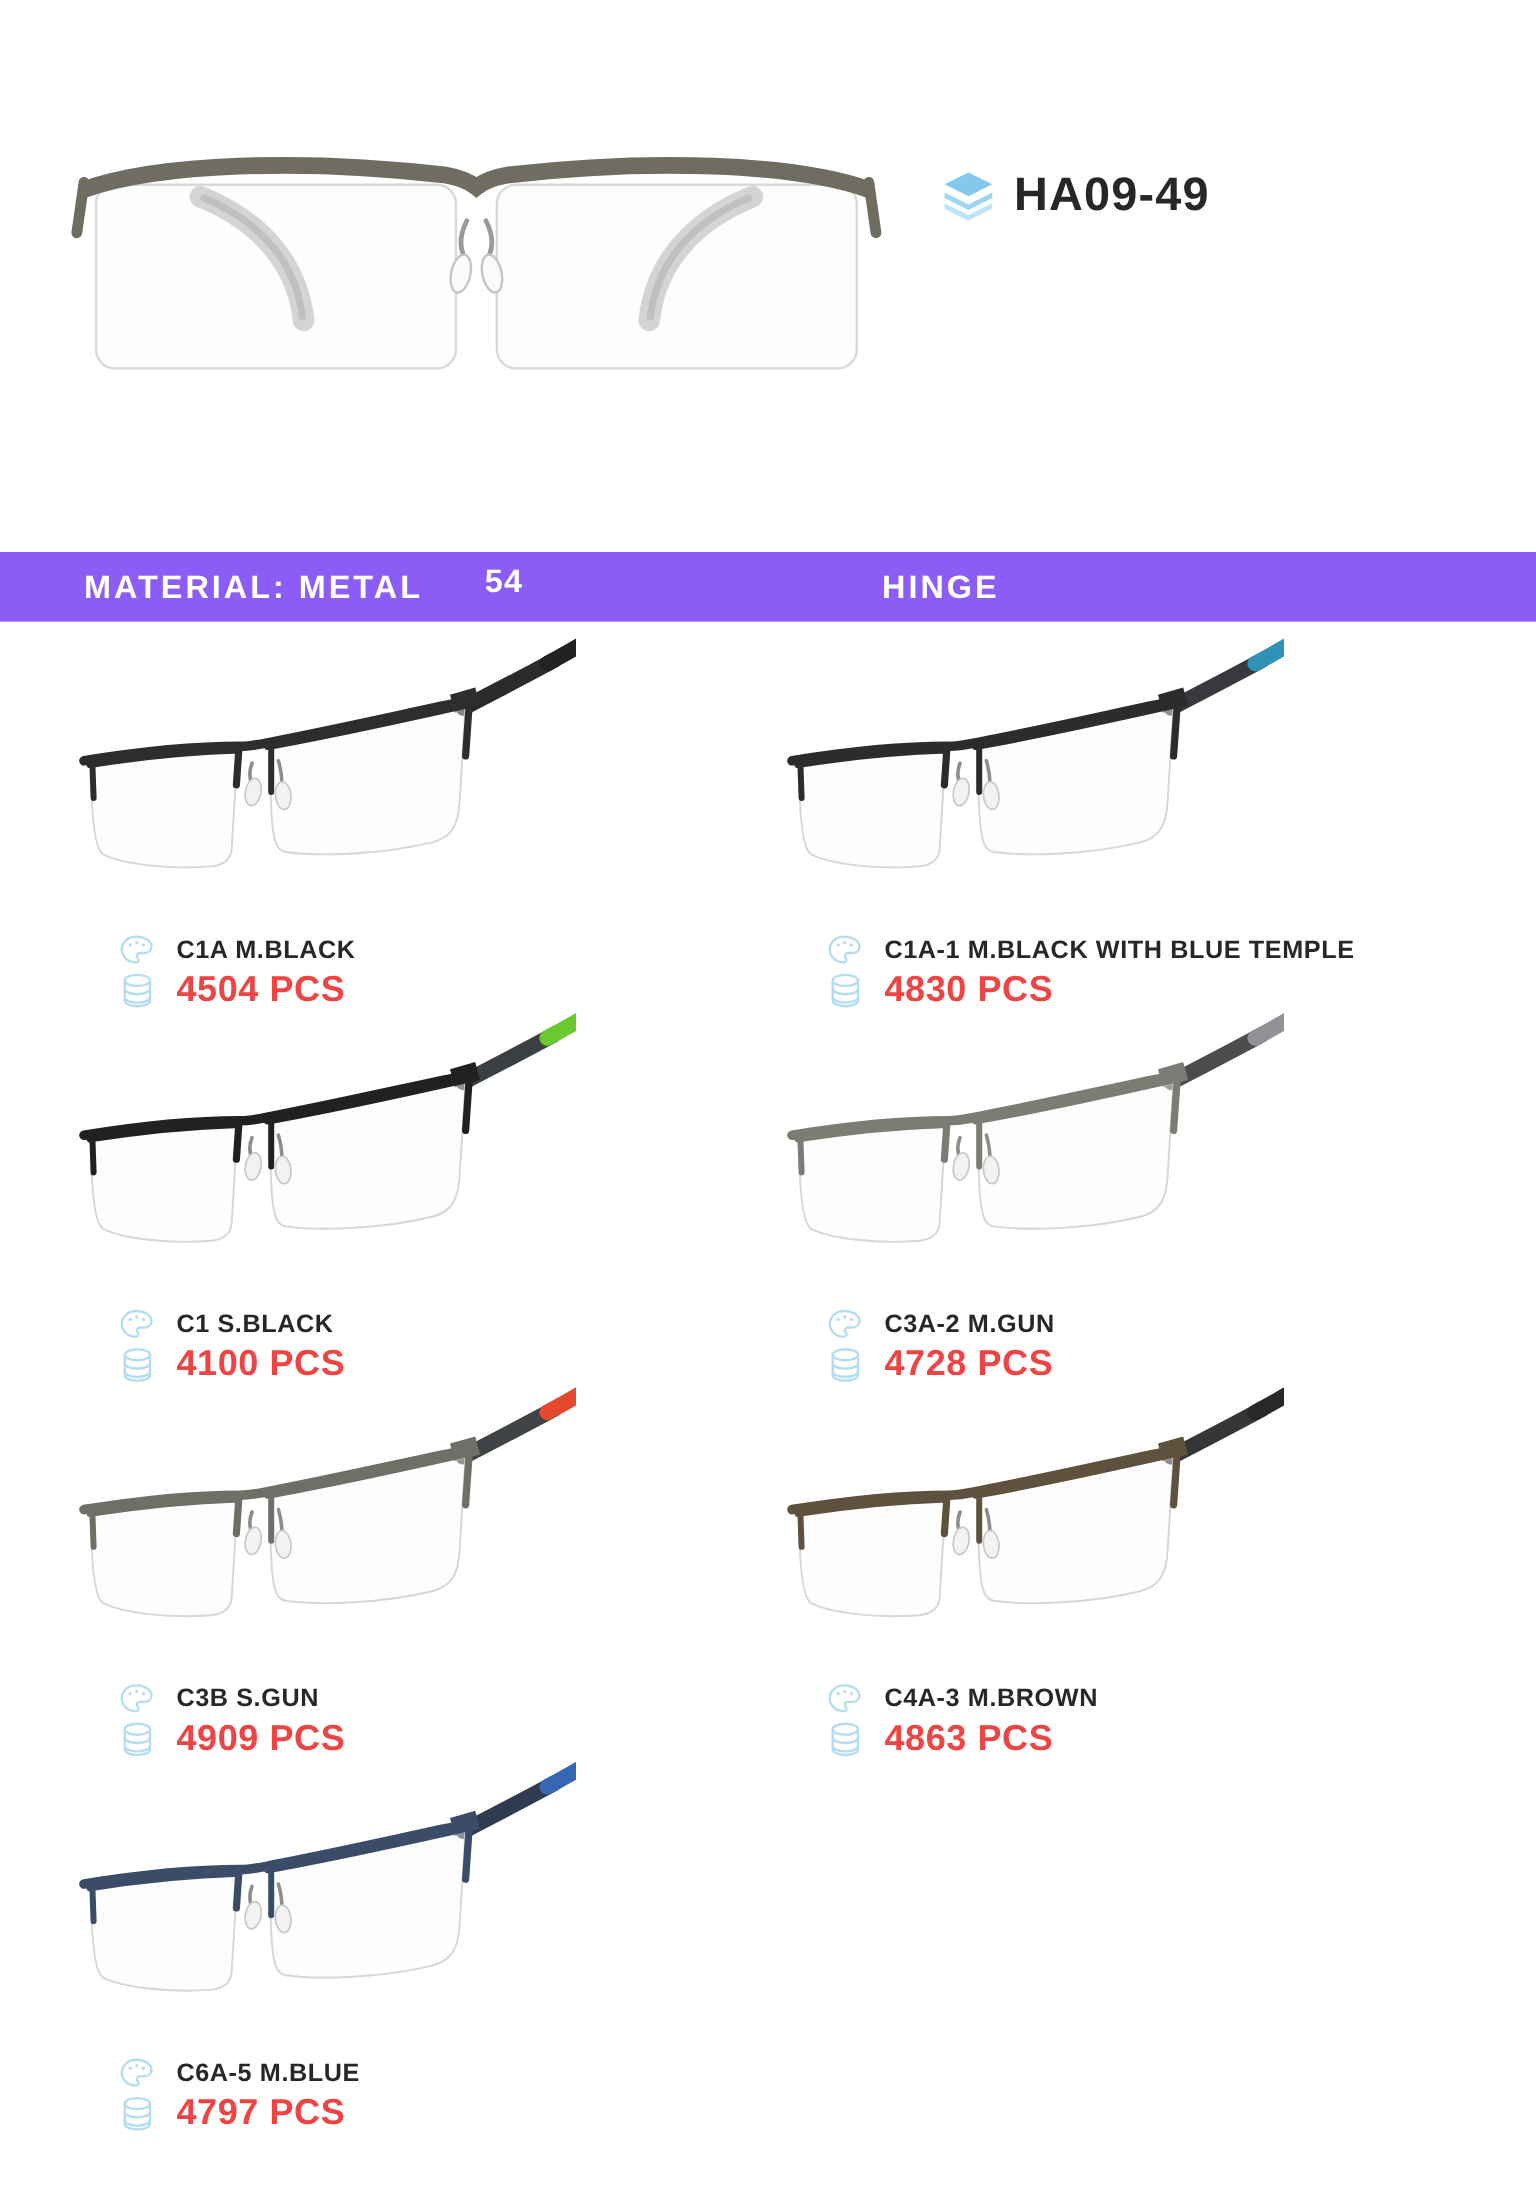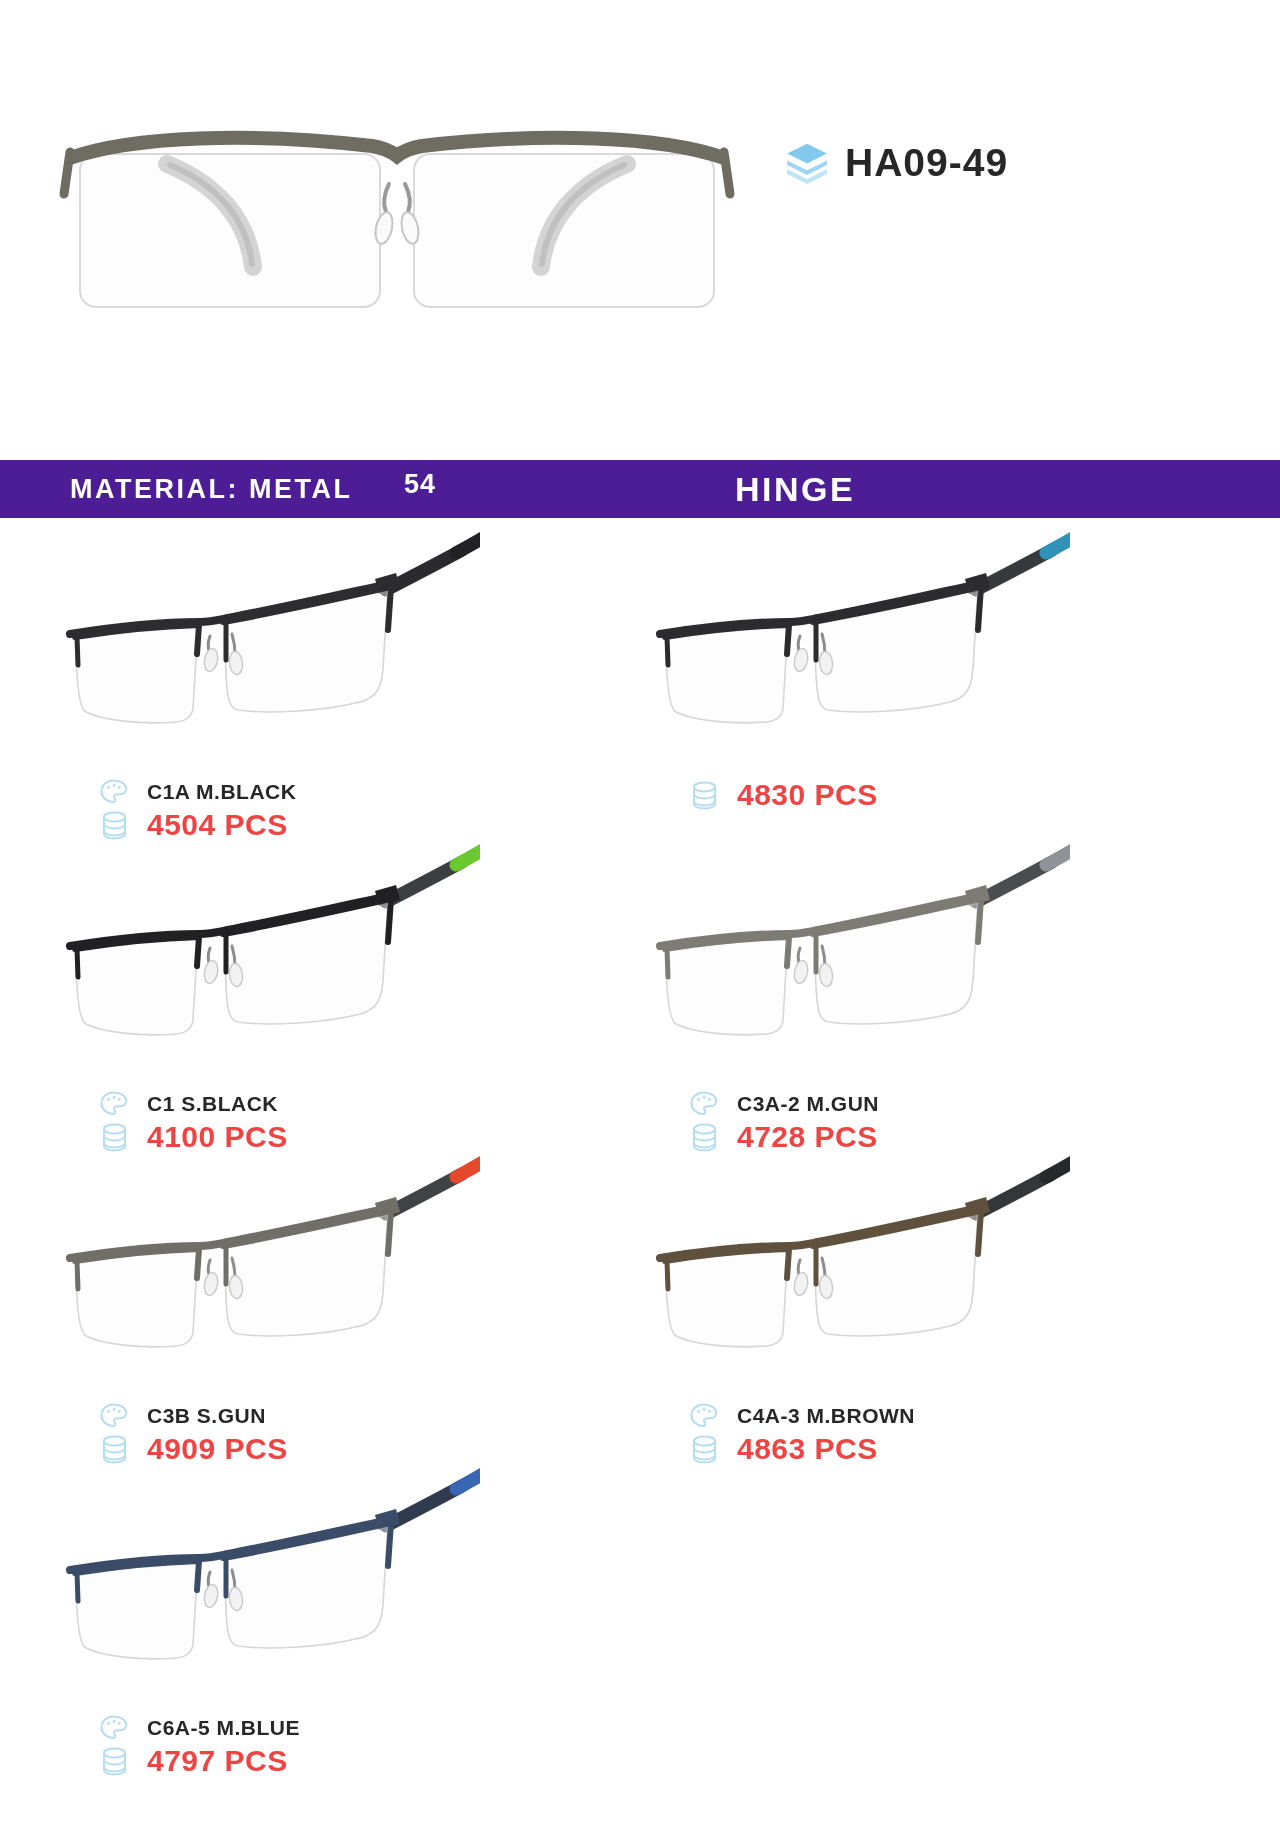--- a/index.html
+++ b/index.html
@@ -11,25 +11,25 @@
     overflow:hidden;
     color:#272727;
   }
   
   .hero { position:absolute; left:52px; top:102px; width:690px; height:220px; }
   .model-badge { position:absolute; left:784px; top:141px; display:flex; align-items:center; gap:15px; }
   .model-badge svg { width:46px; height:44px; }
   .model-text { font-size:39px; font-weight:700; letter-spacing:1px; color:#272727; }
 
   
-  .banner { position:absolute; left:0; top:460px; width:1280px; height:58px; background:#4c1d95; color:#ffffff; }
+  .banner { position:absolute; left:0; top:460px; width:1280px; height:58px; background:#8b5cf6; color:#ffffff; }
   .banner .seg { position:absolute; top:0; height:58px; display:flex; align-items:center; }
   .b-material { left:70px;  font-size:27px; font-weight:700; letter-spacing:2.5px; }
   .b-dims     { left:396px; font-size:27px; font-weight:700; gap:9px; letter-spacing:1px;flex-direction:column; }
-  .b-hinge    { left:735px; font-size:34px; font-weight:700; letter-spacing:2.5px; }
+  .b-hinge    { left:735px; font-size:27px; font-weight:700; letter-spacing:2.5px; }
   .b-dims svg { display:block; }
 
   
   .card { position:absolute; width:420px; height:312px; }
   .variant-image { position:absolute; left:0; top:38px; width:420px; height:250px; }
   .variant-image svg { width:100%; height:100%; display:block; }
   .variant-info { position:absolute; left:38px; top:298px; }
   .info-row { display:flex; align-items:center; gap:17px; }
   .info-row + .info-row { margin-top:3px; }
   .icon-box { width:32px; display:flex; justify-content:center; align-items:center; }
@@ -178,20 +178,31 @@
     <path d="M150,118 C147,126 148,131 150,135" fill="none" stroke="#8d8d8d" stroke-width="3" stroke-linecap="round"></path>
     <path d="M172,116 C175,126 175,132 175,137" fill="none" stroke="#8d8d8d" stroke-width="3" stroke-linecap="round"></path>
 
     <ellipse cx="151" cy="142" rx="6.5" ry="11.5" transform="rotate(10 151 142)" fill="#f2f2f2" stroke="#c8c8c8" stroke-width="1.4"></ellipse>
     <ellipse cx="176" cy="145" rx="6.5" ry="11.5" transform="rotate(-6 176 145)" fill="#f2f2f2" stroke="#c8c8c8" stroke-width="1.4"></ellipse>
   </svg>
 </div>
   <div class="variant-info">
     <div class="info-row">
       <span class="icon-box">
+          <svg width="30" height="27" viewBox="0 0 30 27">
+            <path d="M14.5,2.5 C7.5,2.5 2.5,7.3 2.5,13.2 C2.5,19.2 7.6,24 14,24 C16.6,24 17,21.7 15.7,20.3 C14.2,18.7 15.2,16.2 18,16.2 L21.5,16.2 C24.7,16.2 27.2,14 27.2,10.8 C27.2,6 21.5,2.5 14.5,2.5 Z" fill="none" stroke="#b5ddf2" stroke-width="2"></path>
+            <circle cx="9.5" cy="9.5" r="1.4" fill="#b5ddf2"></circle>
+            <circle cx="15" cy="7.5" r="1.4" fill="#b5ddf2"></circle>
+            <circle cx="20.5" cy="9.5" r="1.4" fill="#b5ddf2"></circle>
+          </svg>
+        </span>
+      <span class="code">C1A-1 M.BLACK WITH BLUE TEMPLE</span>
+    </div>
+    <div class="info-row">
+      <span class="icon-box">
           <svg width="27" height="31" viewBox="0 0 26 31">
             <ellipse cx="13" cy="7" rx="10.5" ry="4.6" fill="none" stroke="#b5ddf2" stroke-width="2"></ellipse>
             <path d="M2.5,7 V24 C2.5,26.5 7.2,28.5 13,28.5 C18.8,28.5 23.5,26.5 23.5,24 V7" fill="none" stroke="#b5ddf2" stroke-width="2"></path>
             <path d="M2.5,14 C2.5,16.5 7.2,18.5 13,18.5 C18.8,18.5 23.5,16.5 23.5,14" fill="none" stroke="#b5ddf2" stroke-width="2"></path>
             <path d="M2.5,21 C2.5,23.5 7.2,25.5 13,25.5 C18.8,25.5 23.5,23.5 23.5,21" fill="none" stroke="#b5ddf2" stroke-width="2"></path>
           </svg>
         </span>
       <span class="qty">4830 PCS</span>
     </div>
   </div>

